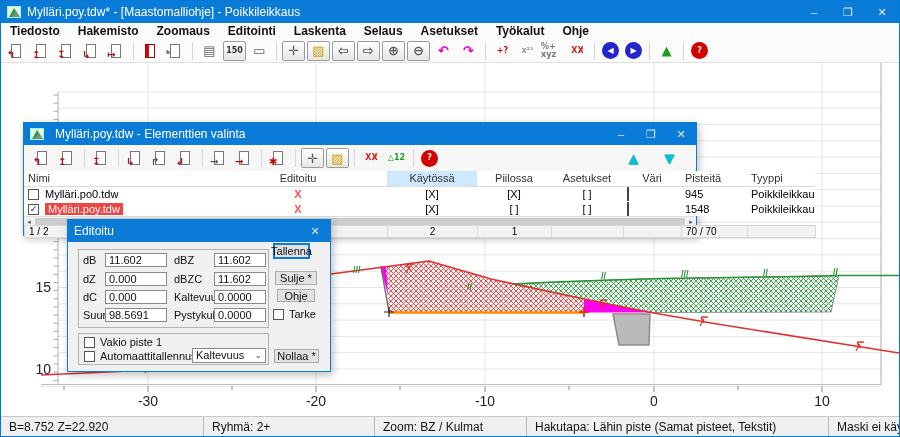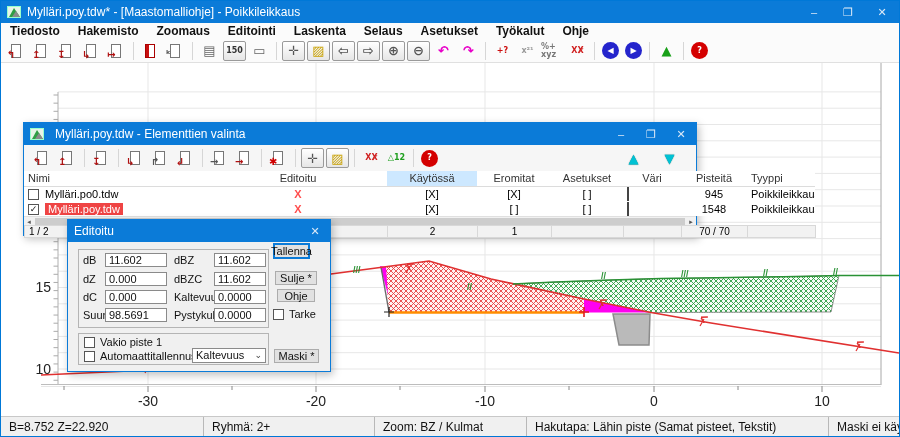--- a/index.html
+++ b/index.html
@@ -43,21 +43,21 @@
   
   #elemdlg{left:22px;top:100px;width:674px;height:114px;margin-top:21px;}
   #elemtb{height:26px;background:#f6f6f6;display:flex;align-items:center;padding-left:6px;position:relative;}
   #elemtb .right{position:absolute;right:14px;top:0;height:100%;display:flex;align-items:center;}
   .cyar b{font-size:13px;color:#00c2d4;text-shadow:0 0 1px #066;}
   table.grid{border-collapse:collapse;width:100%;table-layout:fixed;font-size:11px;background:#fff;padding-left:40px;}
   table.grid td{height:15px;padding:0 4px;overflow:hidden;white-space:nowrap;}
   col.c0{width:185px}col.c1{width:178px}col.c2{width:90px}col.c3{width:74px}
   col.c4{width:72px}col.c5{width:58px}col.c6{width:66px}col.c7{width:68px}
   tr.hdr td{color:#333;border-bottom:1px solid #dcdcdc;}
-  td.ctr{text-align:center}td.rgt{text-align:center}
+  td.ctr{text-align:center}td.rgt{text-align:left}
   tr.hdr td.hl{background:#cde8ff;}
   .redx{color:#ff4d4d;font-weight:700;}
   .namecell{display:flex;align-items:flex-end;gap:6px;}
   .cb{width:11px;height:11px;background:#fff;border:1px solid #555;display:inline-flex;align-items:center;justify-content:center;font-size:9px;color:#111;flex:none;}
   .selname{background:#ef4444;color:#fff;padding:0 3px;}
   .swatch{width:50px;height:11px;background:#fff;border:1px solid #444;margin:0 auto;}
   #hscroll{height:9px;background:#f1f1f1;border-top:1px solid #e0e0e0;position:relative;}
   #hscroll .thumb{position:absolute;left:11px;right:11px;top:1px;height:7px;background:#cdcdcd;}
   #hscroll .ar{position:absolute;top:0;width:10px;height:9px;font-size:7px;color:#555;display:flex;align-items:center;justify-content:center;}
   #hscroll .ar.l{left:0}#hscroll .ar.r{right:0}
@@ -438,21 +438,21 @@
           <col class="c4">
           <col class="c5">
           <col class="c6">
           <col class="c7">
         </colgroup>
       <tbody>
           <tr class="hdr">
         <td>Nimi</td>
         <td class="ctr">Editoitu</td>
         <td class="ctr hl">Käytössä</td>
-        <td class="ctr">Eromitat</td>
+        <td class="ctr">Piilossa</td>
         <td class="ctr">Asetukset</td>
         <td class="ctr">Väri</td>
         <td class="rgt">Pisteitä</td>
         <td>Tyyppi</td>
       </tr>
       <tr>
         <td>
               <span class="namecell">
                 <span class="cb"></span>
                 <span>Mylläri.po0.tdw</span>
@@ -543,21 +543,21 @@
     <span class="flbl" style="left:106px;top:89px;">Pystykulma</span>
     <span class="fin" style="left:146px;top:88px;width:52px;">0.0000</span>
 
     <span class="pbtn def" style="left:205px;top:23px;width:37px;height:16px;">Tallenna</span>
     <span class="pbtn" style="left:207px;top:51px;width:42px;height:14px;">Sulje *</span>
     <span class="pbtn" style="left:209px;top:69px;width:38px;height:13px;">Ohje</span>
     <span class="cbrow" style="left:205px;top:88px;">
       <span class="cb"></span>
       <span>Tarke</span>
     </span>
-    <span class="pbtn" style="left:206px;top:129px;width:45px;height:14px;">Maski *</span>
+    <span class="pbtn" style="left:206px;top:129px;width:45px;height:14px;">Nollaa *</span>
 
     <div class="grp" style="left:10px;top:113px;width:191px;height:32px;"></div>
     <span class="cbrow" style="left:16px;top:116px;">
       <span class="cb"></span>
       <span>Vakio piste 1</span>
     </span>
     <span class="cbrow" style="left:16px;top:130px;">
       <span class="cb"></span>
       <span>Automaattitallennus</span>
     </span>

